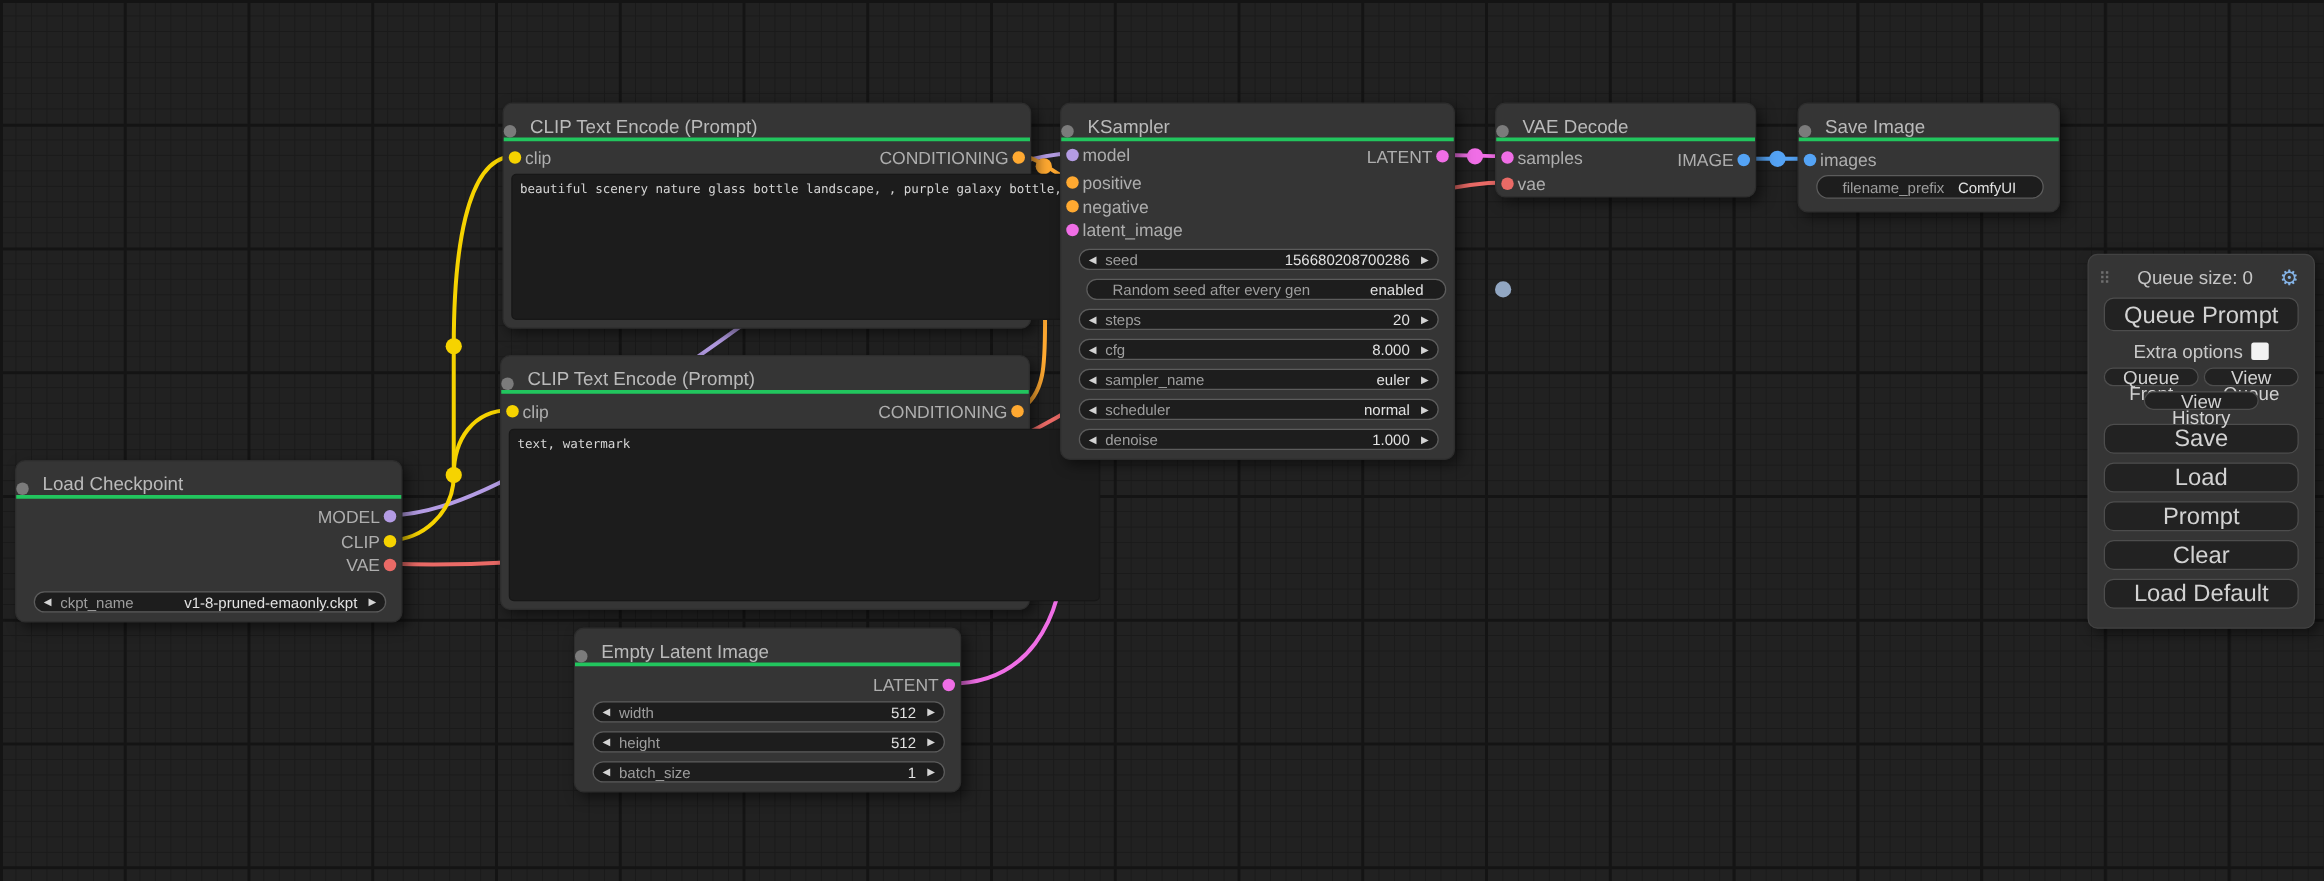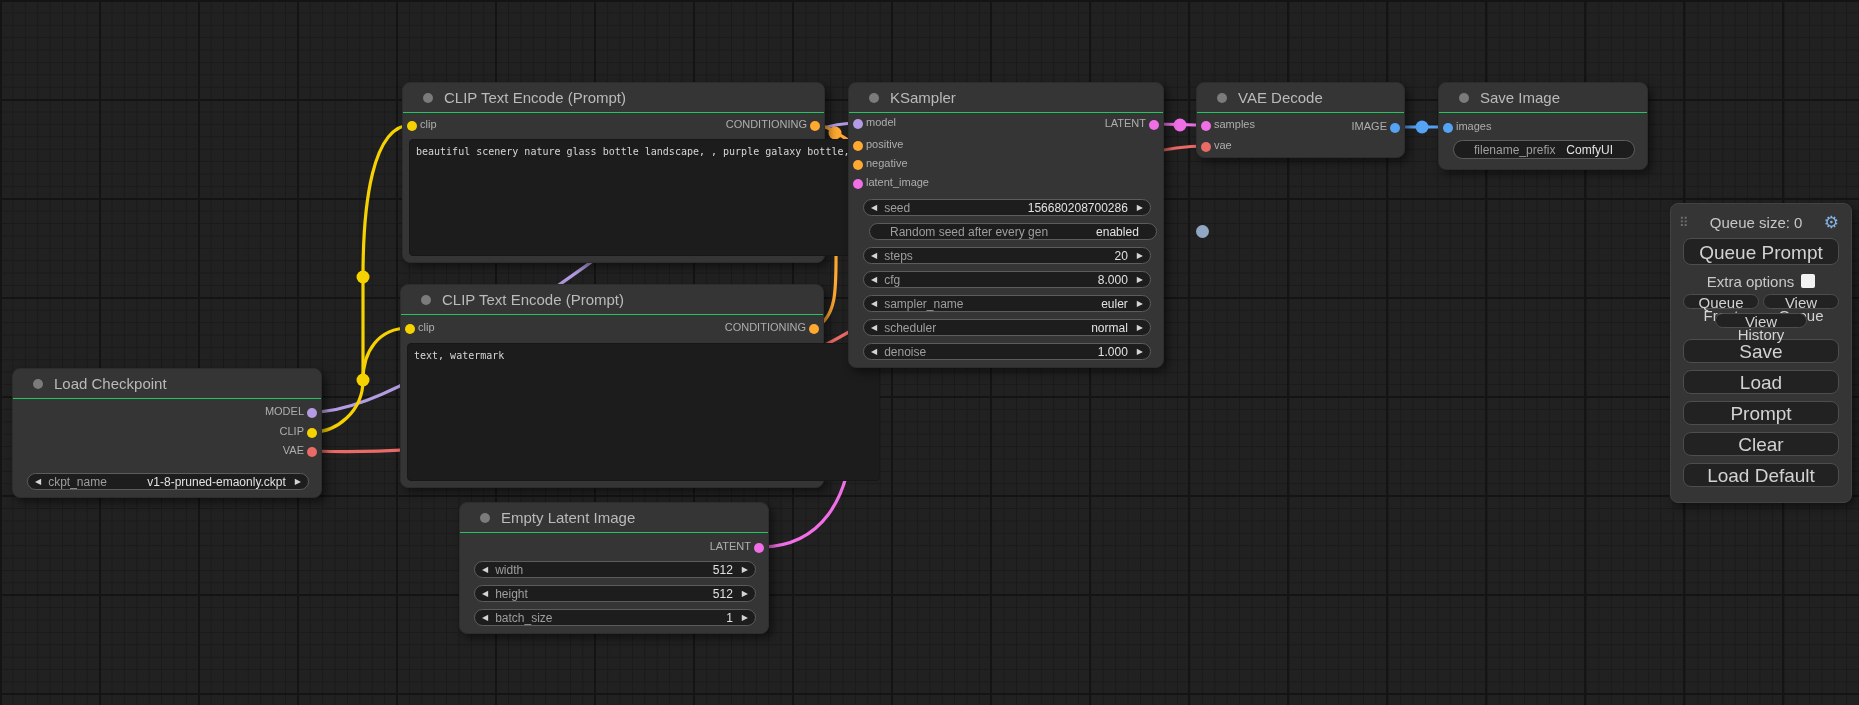--- a/index.html
+++ b/index.html
@@ -18,29 +18,29 @@
   #wires{ position:absolute; left:0; top:0; z-index:1; }
   #wires path{ fill:none; stroke-width:3.2px; }
   .w-model{ stroke:#b49ce4; } .w-clip{ stroke:#f6d300; } .w-vae{ stroke:#ea6a66; }
   .w-cond{ stroke:#ffa931; } .w-latent{ stroke:#f06ee6; } .w-image{ stroke:#54a3f5; } .d-clip{ fill:#f6d300; }
   .d-cond{ fill:#ffa931; } .d-latent{ fill:#f06ee6; } .d-image{ fill:#54a3f5; }
 
   .node{
     position:absolute; background:#353535; border:1px solid #2d2d2d; border-radius:8px;
     box-shadow:4px 4px 10px rgba(0,0,0,.5); z-index:2;
   }
-  .node-header{ height:30px; display:flex; align-items:center; padding:0 20px;
-    border-bottom:1px solid #22c55e; }
+  .node-header{ height:30px; display:flex; align-items:flex-end; padding:0 0;
+    border-bottom:3px solid #22c55e; }
   .collapse-dot{ width:10px; height:10px; border-radius:50%; background:#7b7b7b; margin-right:11px; flex:0 0 auto; }
   .node-title{ font-size:15px; color:#bababa; white-space:nowrap; }
   .slot-dot{ position:absolute; width:10px; height:10px; border-radius:50%; z-index:3; }
   .slot-dot.in{ left:4px; } .slot-dot.out{ right:4px; }
   .sd-model{ background:#b49ce4; } .sd-clip{ background:#f6d300; } .sd-vae{ background:#ea6a66; }
   .sd-cond{ background:#ffa931; } .sd-latent{ background:#f06ee6; } .sd-image{ background:#54a3f5; }
-  .slot-label{ position:absolute; font-size:11px; color:#aeaeae; white-space:nowrap; }
+  .slot-label{ position:absolute; font-size:14px; color:#aeaeae; white-space:nowrap; }
   .slot-label.in{ left:17px; } .slot-label.out{ right:17px; }
 
   .widget{
     position:absolute; height:17px; background:#1d1d1d; border:1px solid #5c5c5c; border-radius:9px;
     display:flex; align-items:center; font-size:12px; color:#9e9e9e; padding:0 7px;
   }
   .widget .arr{ font-size:8px; color:#d4d4d4; line-height:1; flex:0 0 auto; }
   .widget .wlabel{ margin-left:7px; white-space:nowrap; flex:0 0 auto; }
   .widget .wvalue{ flex:1; text-align:right; margin-right:9px; color:#e2e2e2; white-space:nowrap; }
   .widget.noarr .wlabel{ margin-left:13px; }

